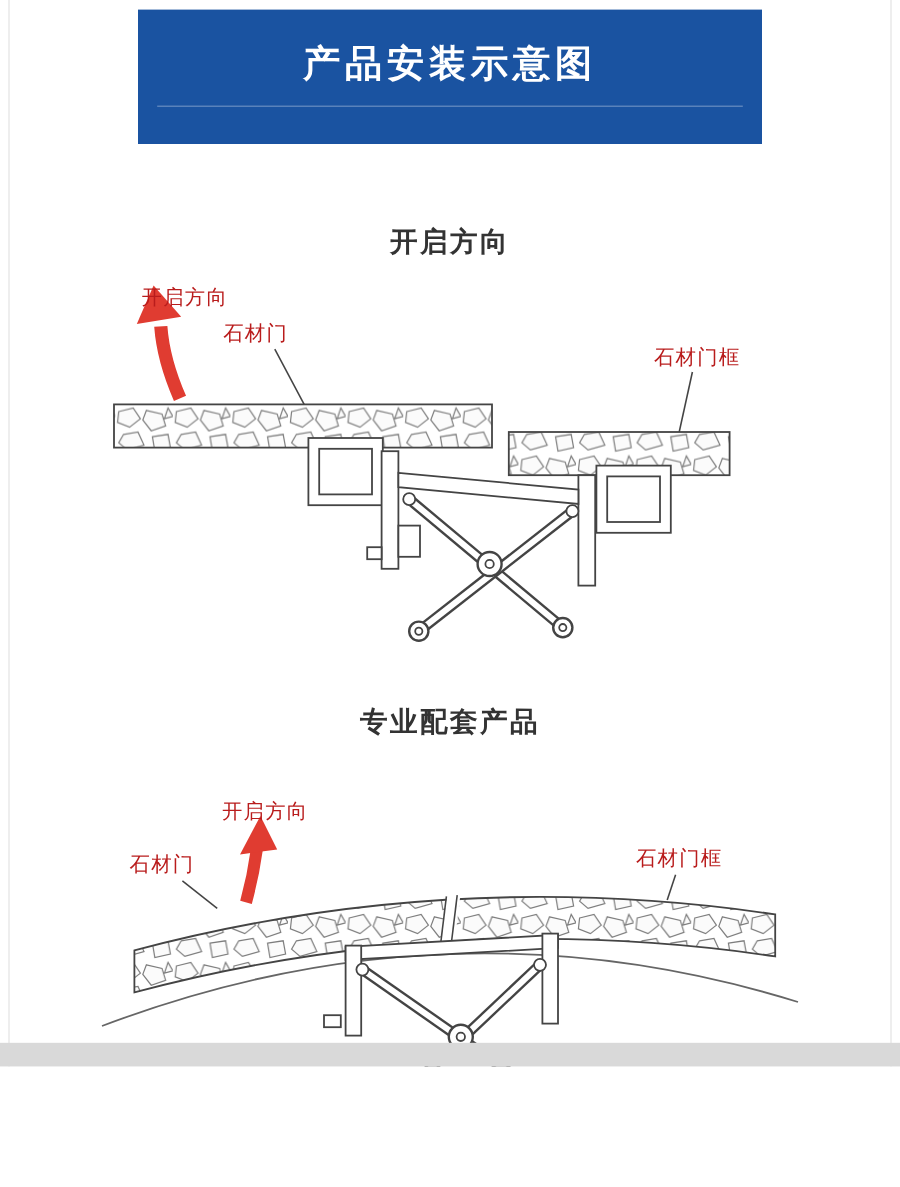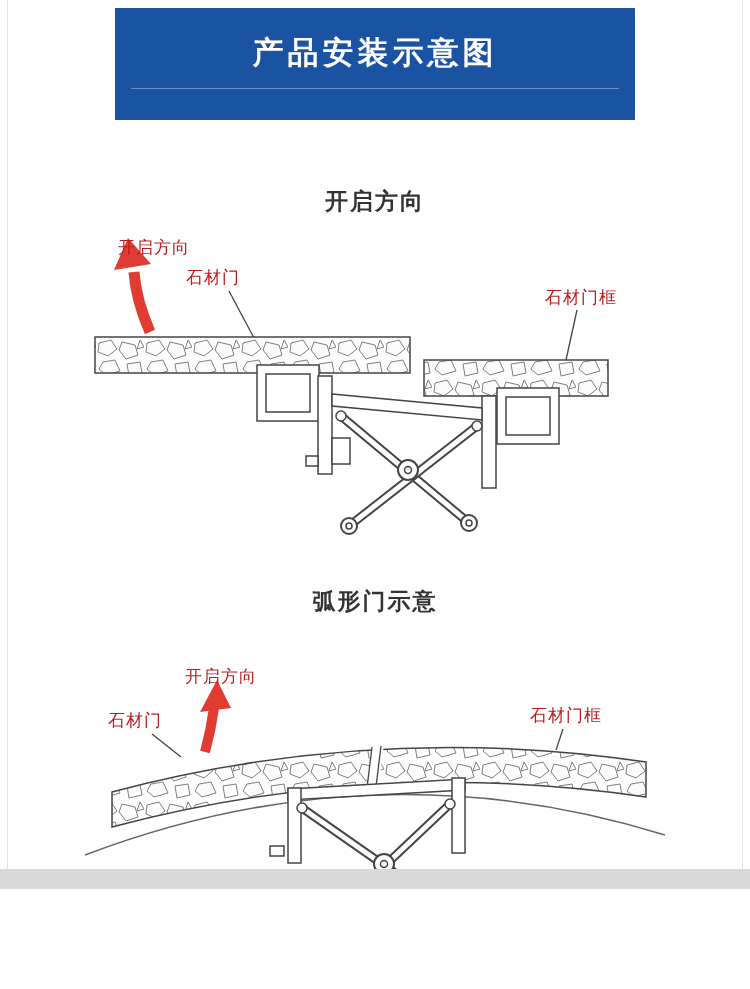--- a/index.html
+++ b/index.html
@@ -116,21 +116,21 @@
       <circle cx="349" cy="308" r="3" fill="#ffffff" stroke="#444444" stroke-width="1.5"></circle>
       <circle cx="469" cy="305" r="8" fill="#ffffff" stroke="#444444" stroke-width="2"></circle>
       <circle cx="469" cy="305" r="3" fill="#ffffff" stroke="#444444" stroke-width="1.5"></circle>
     </g>
   </svg>
 
   <div class="diagram-label" style="left:118px; top:236px;">开启方向</div>
   <div class="diagram-label" style="left:186px; top:266px;">石材门</div>
   <div class="diagram-label" style="left:545px; top:286px;">石材门框</div>
 
-  <div class="section-title" id="section2-title">弧形门示意</div>
+  <div class="section-title" id="section2-title">专业配套产品</div>
 
   <svg id="svg2" class="diagram" width="750" height="330" viewBox="0 0 750 330">
     <defs>
       <pattern id="stone2" width="48" height="40" patternUnits="userSpaceOnUse">
         <rect width="48" height="40" fill="#ffffff"></rect>
         <polygon points="3,5 15,2 21,11 12,18 2,14" fill="#fbfbfb" stroke="#7d7d7d" stroke-width="1"></polygon>
         <polygon points="26,4 39,7 42,17 30,21 23,12" fill="#fbfbfb" stroke="#7d7d7d" stroke-width="1"></polygon>
         <polygon points="7,24 19,22 24,33 10,37 3,31" fill="#fbfbfb" stroke="#7d7d7d" stroke-width="1"></polygon>
         <polygon points="31,26 44,24 46,35 33,38" fill="#fbfbfb" stroke="#7d7d7d" stroke-width="1"></polygon>
         <polygon points="44,2 48,9 41,11" fill="#fbfbfb" stroke="#7d7d7d" stroke-width="1"></polygon>

